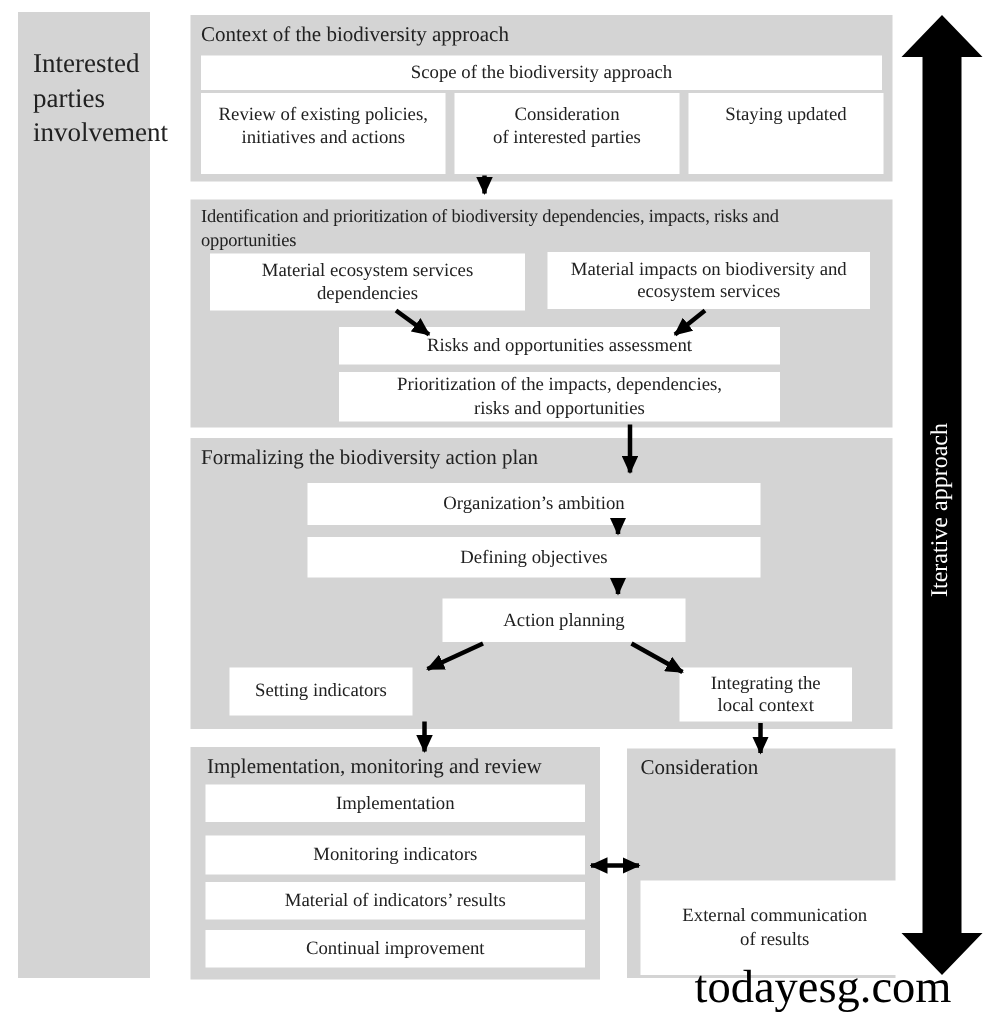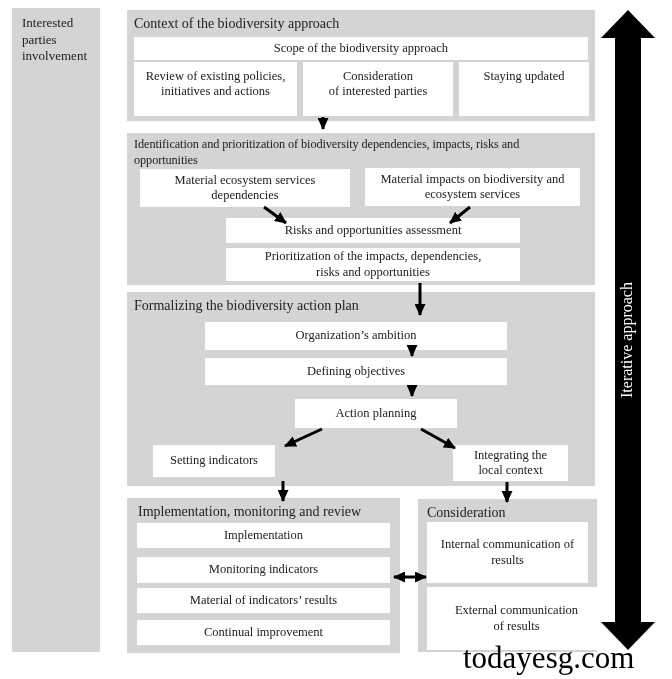--- a/index.html
+++ b/index.html
@@ -9,21 +9,21 @@
     --arrow:#000000;
     --iterative-text:#ffffff;
   }
   html,body{margin:0;padding:0;background:#ffffff;}
   #canvas{
     position:relative;width:672px;height:679px;overflow:hidden;background:#ffffff;
     font-family:"Liberation Serif", serif;color:var(--text);
   }
   .panel{position:absolute;background:var(--section-bg);}
   #sidebar{left:12px;top:8px;width:88px;height:644px;}
-  .sidebar-text{padding:7px 8px 0 10px;font-size:13px;line-height:1.28;white-space:pre-line;}
+  .sidebar-text{padding:7px 8px 0 10px;font-size:18px;line-height:1.28;white-space:pre-line;margin-top:16px;}
   #sec-context{left:127px;top:10px;width:468px;height:111px;}
   #sec-identification{left:127px;top:133px;width:468px;height:152px;}
   #sec-formalizing{left:127px;top:292px;width:468px;height:194px;}
   #sec-implementation{left:127px;top:498px;width:273px;height:155px;}
   #sec-communication{left:418px;top:499px;width:179px;height:153px;}
   .sec-title{padding:5px 8px 0 7px;font-size:14px;line-height:1.3;white-space:pre-line;color:var(--text);}
   #sec-identification .sec-title{font-size:12.3px;letter-spacing:-0.1px;padding-top:4px;}
   #sec-implementation .sec-title{padding-left:11px;}
   #sec-communication .sec-title{padding-left:9px;}
   .box{
@@ -112,22 +112,20 @@
   <div id="b-planning" class="box">Action planning</div>
   <div id="b-setting" class="box">Setting indicators</div>
   <div id="b-integrating" class="box">Integrating the
 local context</div>
 
   <div id="b-implementation" class="box">Implementation</div>
   <div id="b-monitoring" class="box">Monitoring indicators</div>
   <div id="b-analysis" class="box">Material of indicators’ results</div>
   <div id="b-improvement" class="box">Continual improvement</div>
 
-  <div id="b-internal" class="box">Internal communication of
-results</div>
   <div id="b-external" class="box">External communication
 of results</div>
 
   <svg id="arrow-overlay" viewBox="0 0 672 679" xmlns="http://www.w3.org/2000/svg">
     <defs>
       <marker id="ah" markerUnits="userSpaceOnUse" markerWidth="12" markerHeight="11" refX="11" refY="5.5" orient="auto-start-reverse">
         <path d="M0,0 L12,5.5 L0,11 z"></path>
       </marker>
     </defs>
     <line x1="323" y1="117" x2="323" y2="129" marker-end="url(#ah)"></line>

